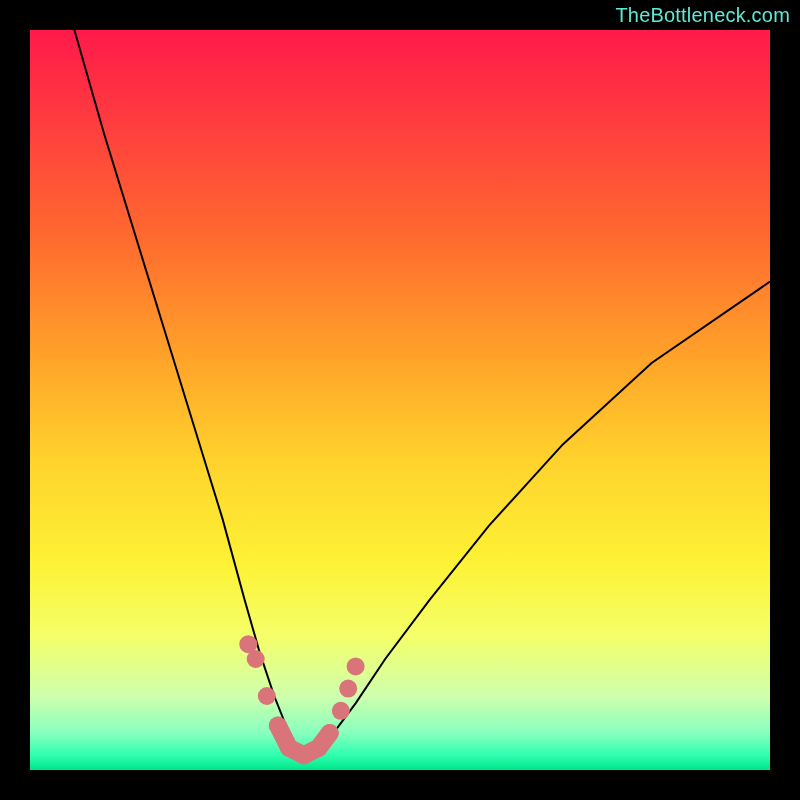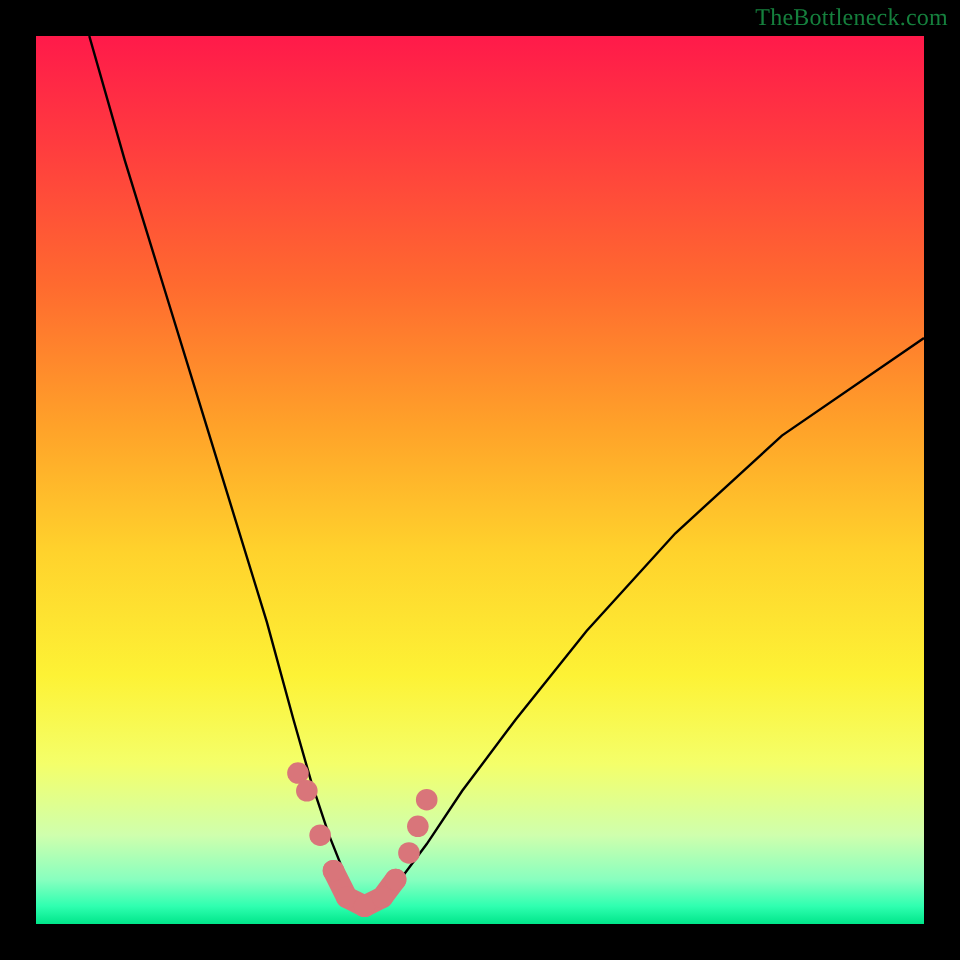--- a/index.html
+++ b/index.html
@@ -42,23 +42,23 @@
     position: absolute;
     left: 0;
     top: 0;
     width: 740px;
     height: 740px;
   }
   .watermark {
     position: absolute;
     top: 4px;
     right: 10px;
-    font-family: Liberation Serif, serif;
+    font-family: Liberation Sans, sans-serif;
     font-size: 20px;
-    color: #15803d;
+    color: #5eead4;
     letter-spacing: 0.2px;
   }
   .curve {
     fill: none;
     stroke: #000;
     stroke-width: 2;
   }
   .dot {
     fill: #d9757a;
   }

